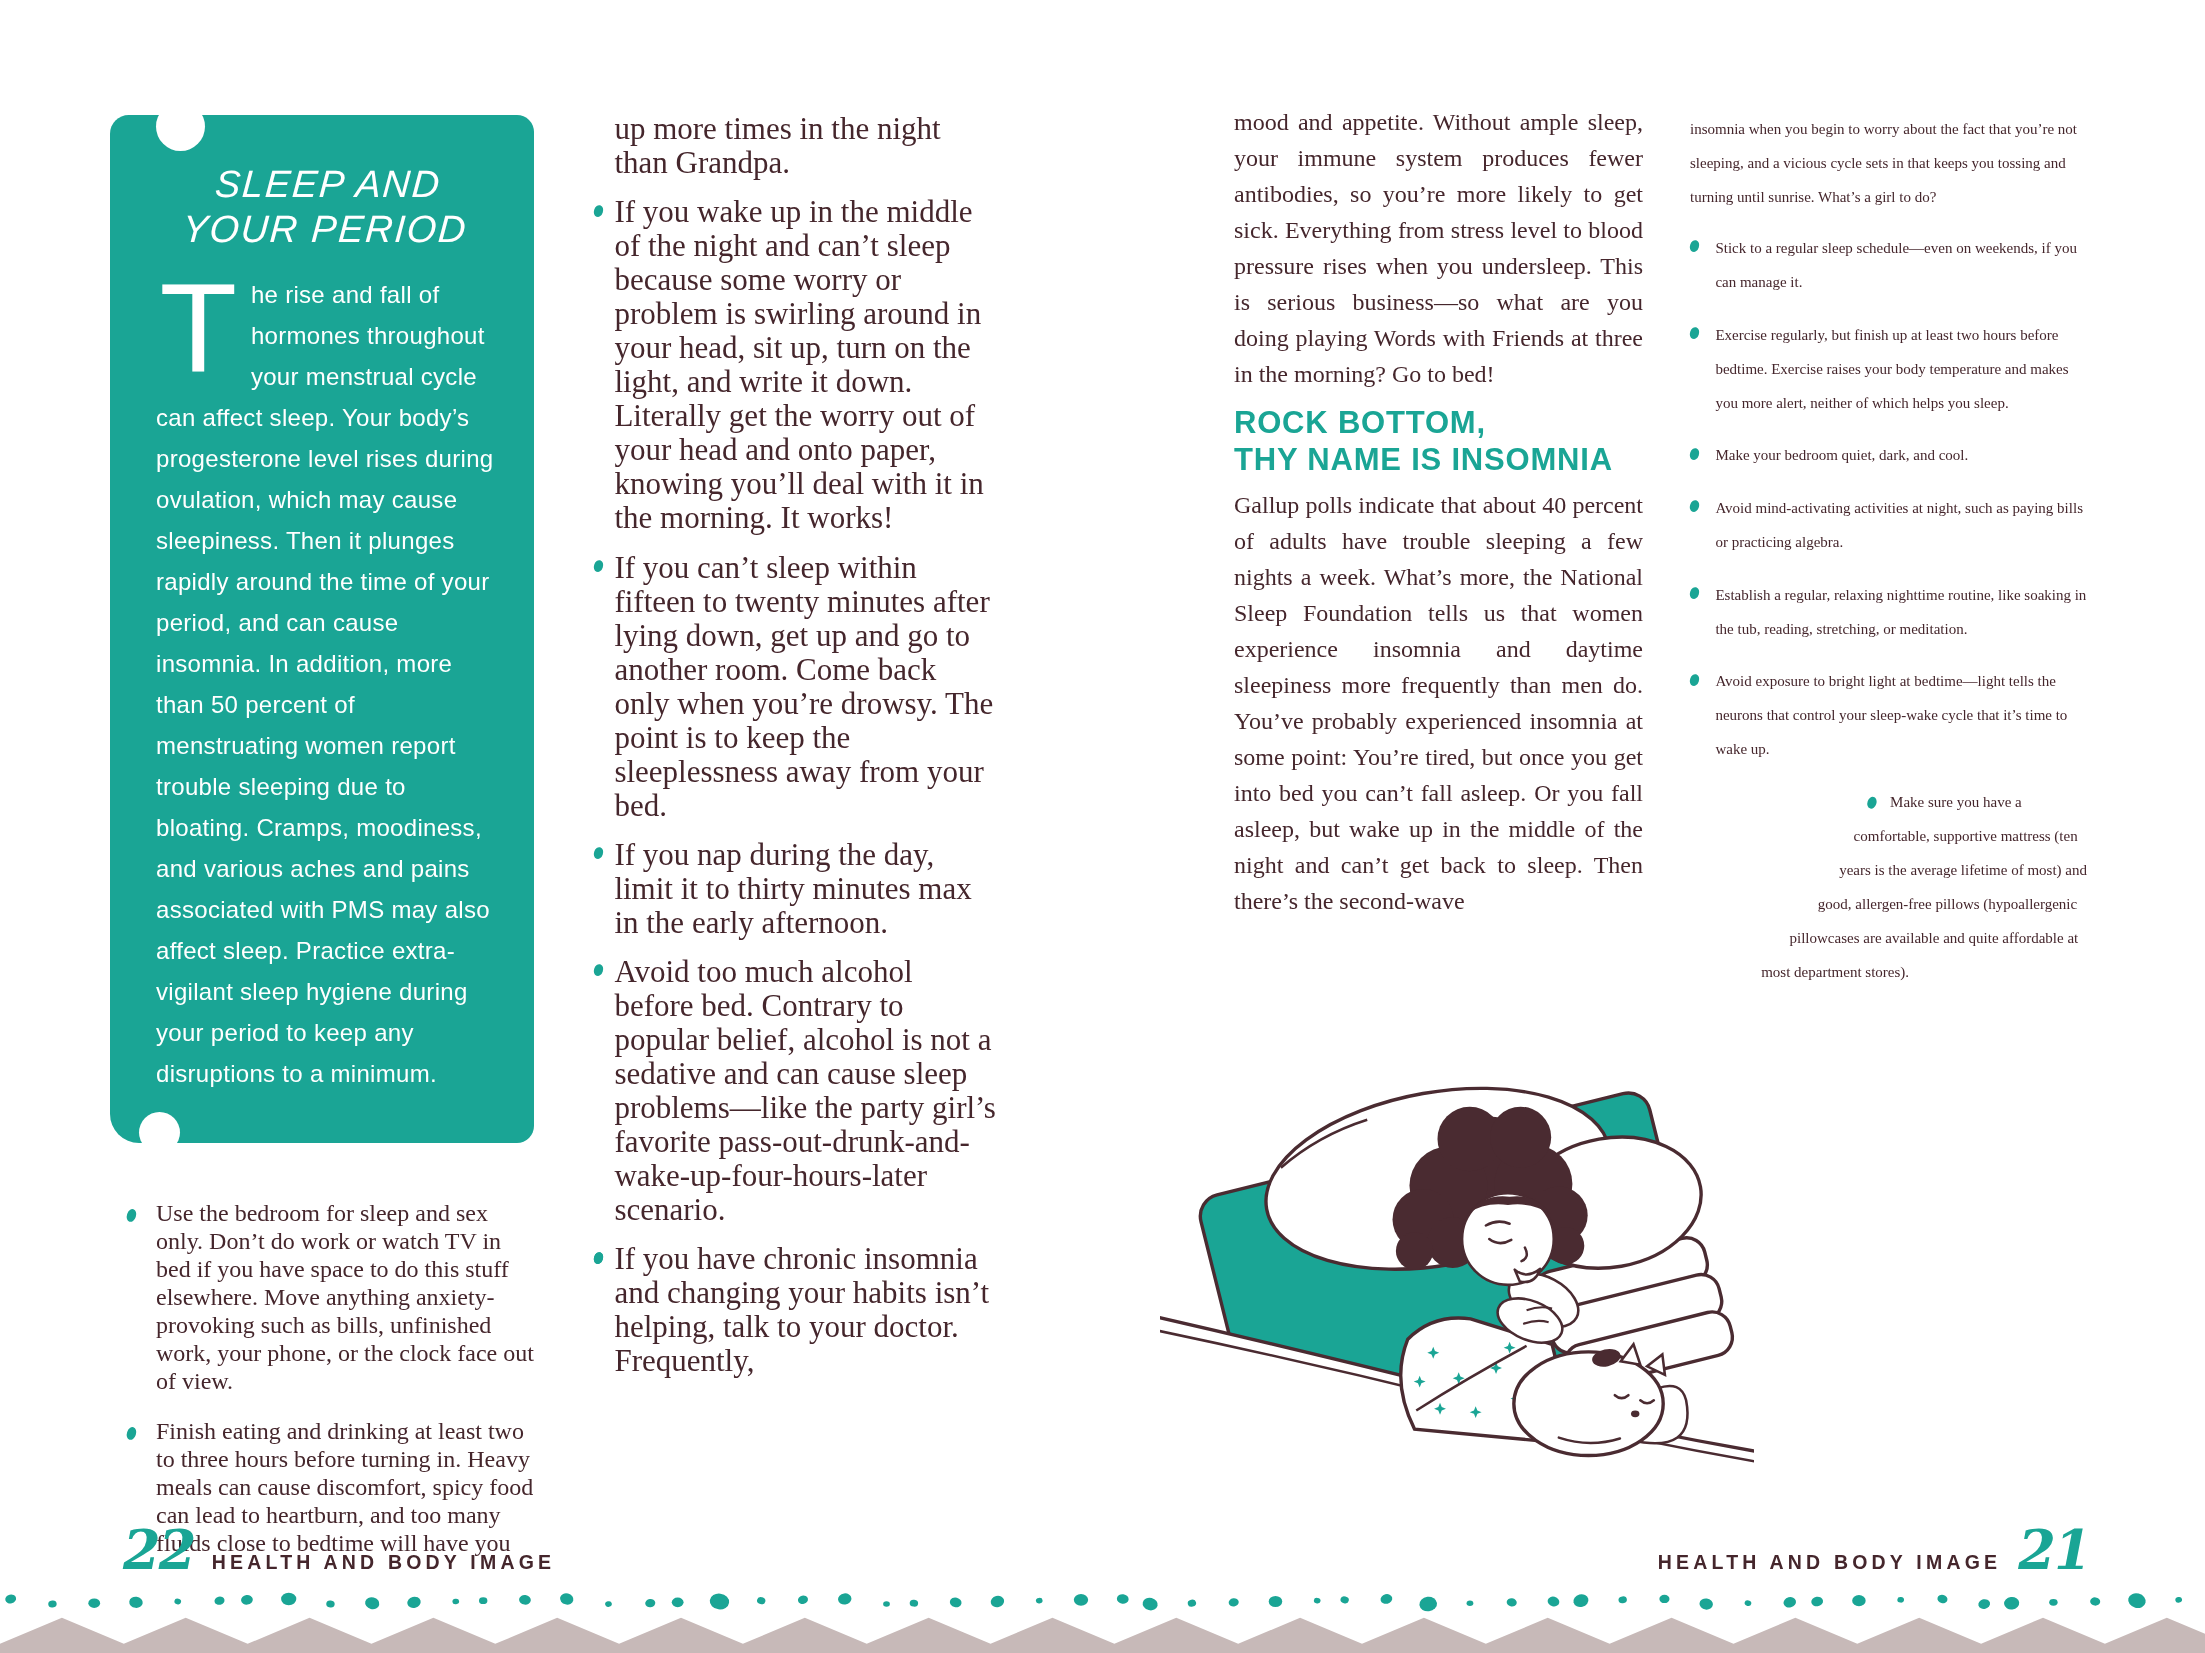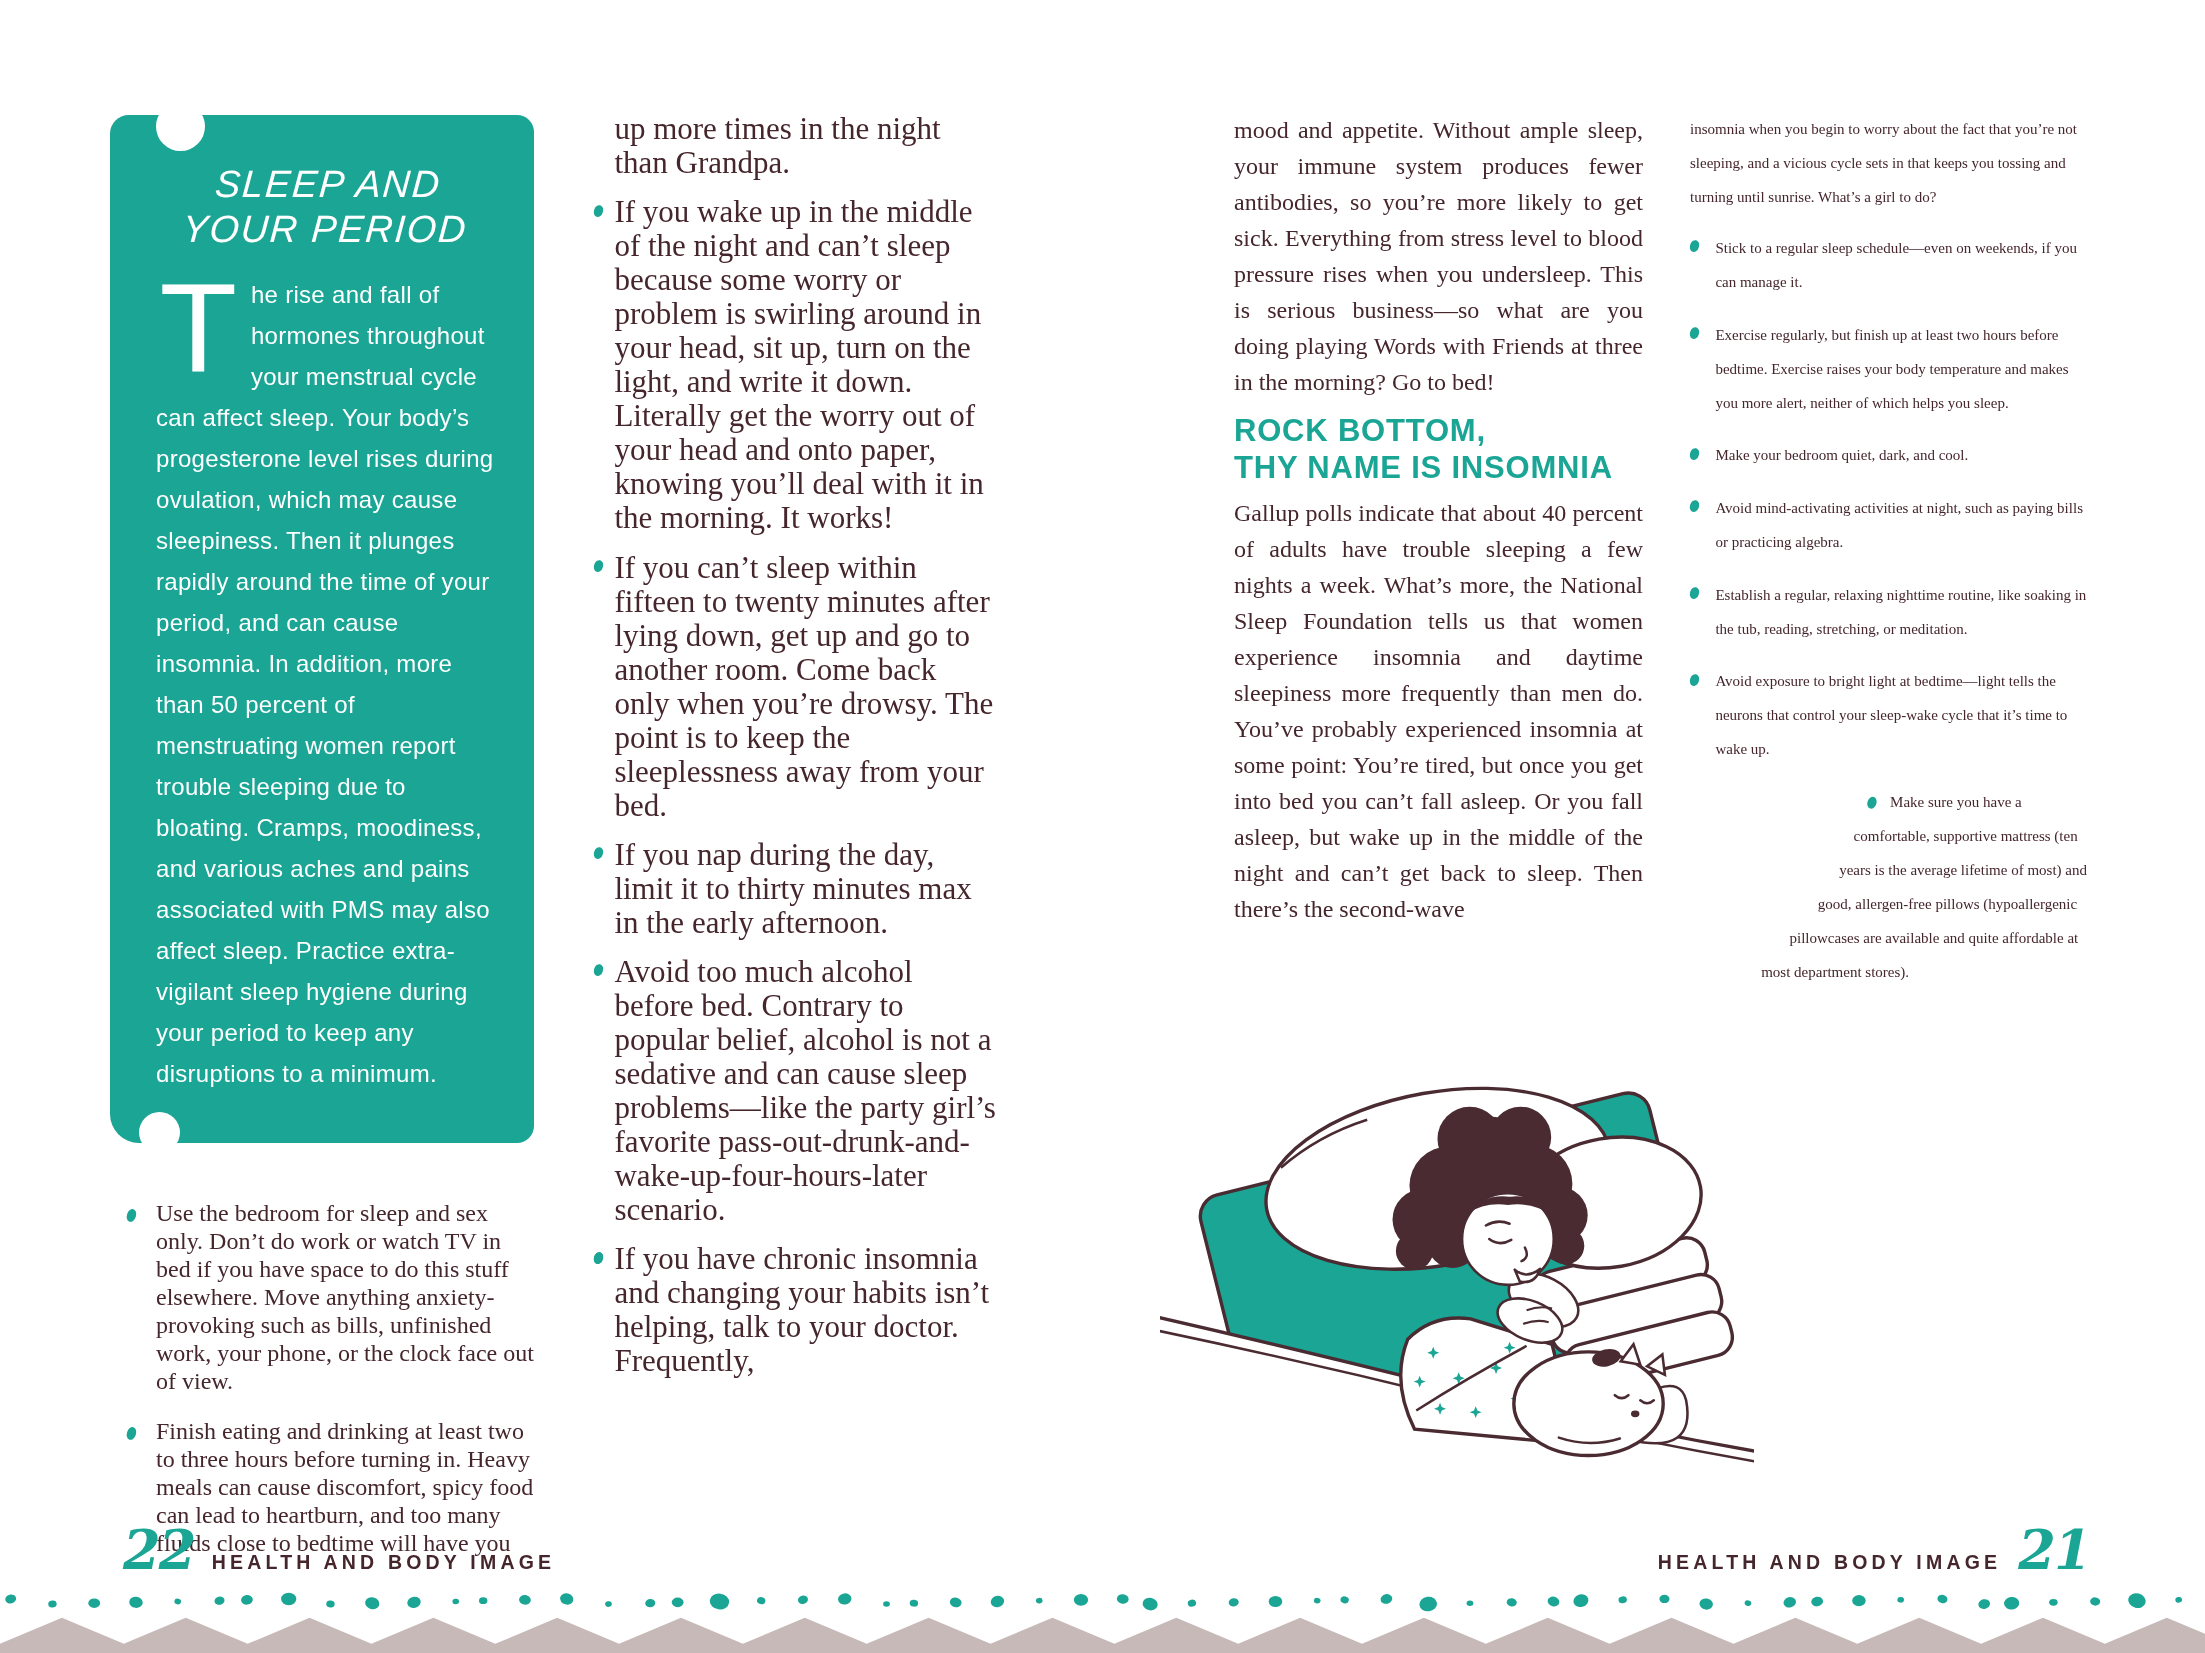--- a/index.html
+++ b/index.html
@@ -32,21 +32,21 @@
   .col1 ul.blist li{margin-bottom:22px;}
 
   
   .col2{position:absolute;left:594px;top:112px;width:405px;font-size:31px;line-height:34px;}
   .col2 .para{padding-left:20.4px;}
   .col2 ul.blist{margin-top:15.3px;padding-left:0;}
   .col2 ul.blist li{margin-bottom:15.3px;padding-left:20.4px;}
   .col2 .bullet{top:9.3px;width:8.5px;height:12px;}
 
   
-  .col3{position:absolute;left:1234px;top:112px;width:409px;font-size:24px;line-height:36px;}
+  .col3{position:absolute;left:1234px;top:104px;width:409px;font-size:24px;line-height:36px;}
   .col3 .para{text-align:justify;}
   .section-heading{font-family:"Liberation Sans", sans-serif;font-weight:700;color:#1aa595;
                    font-size:31px;line-height:37px;letter-spacing:0.8px;margin:12px 0 8.5px 0;}
 
   
   .col4{position:absolute;left:1690px;top:112px;width:403px;font-size:15px;line-height:34px;}
   .col4 ul.blist{margin-top:17px;}
   .col4 ul.blist li{margin-bottom:18.7px;padding-left:25.4px;}
   .col4 .bullet{top:9.3px;width:8.5px;height:12px;}
   .wrap-item{margin-top:1.7px;}

